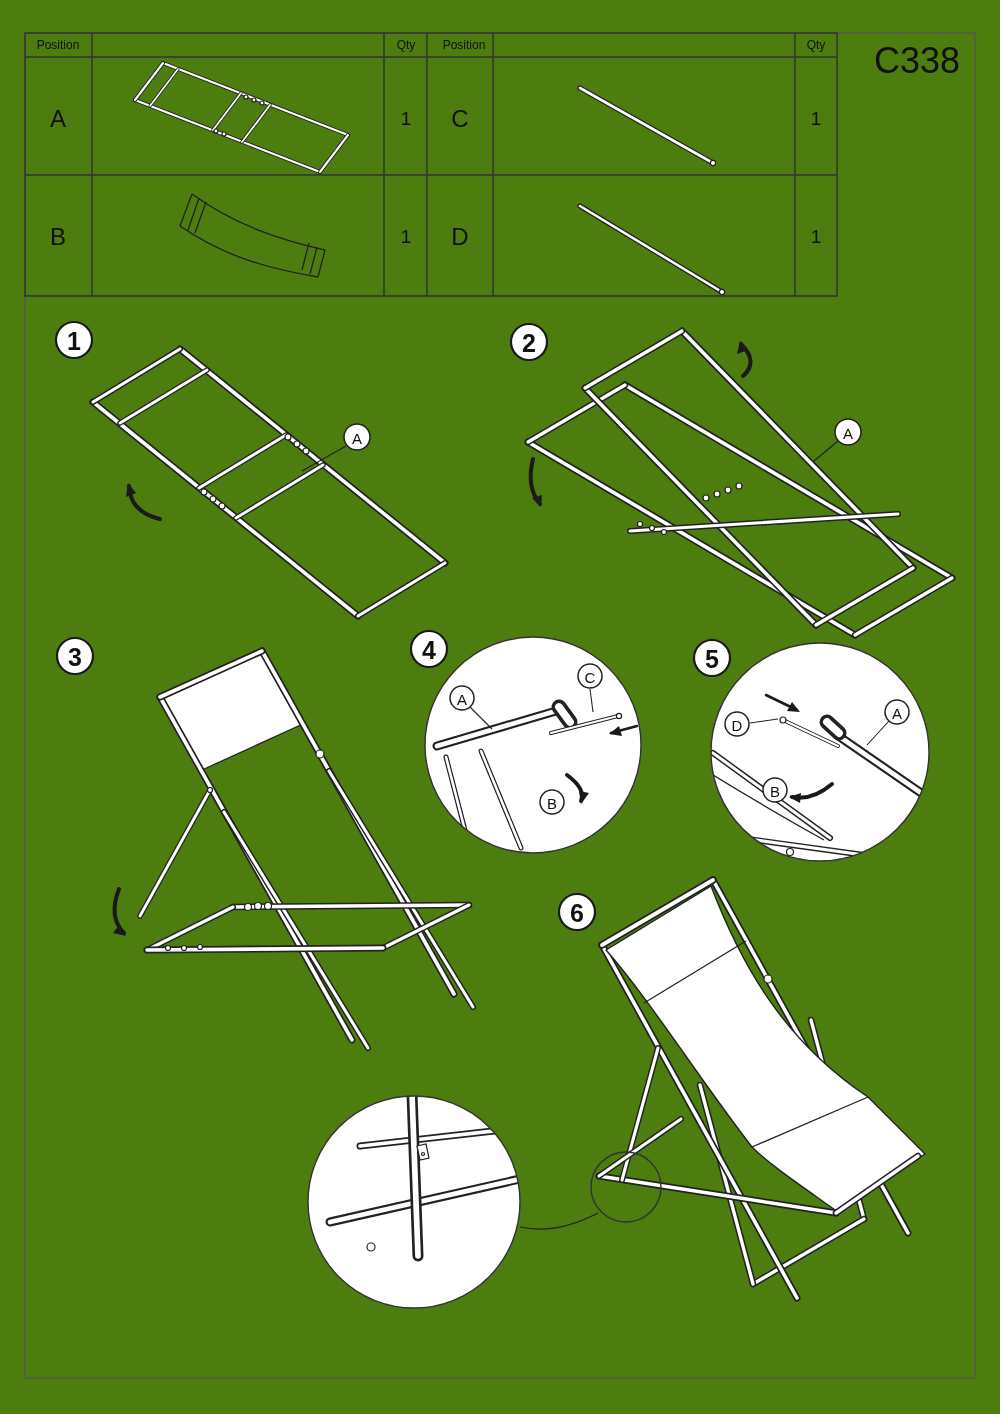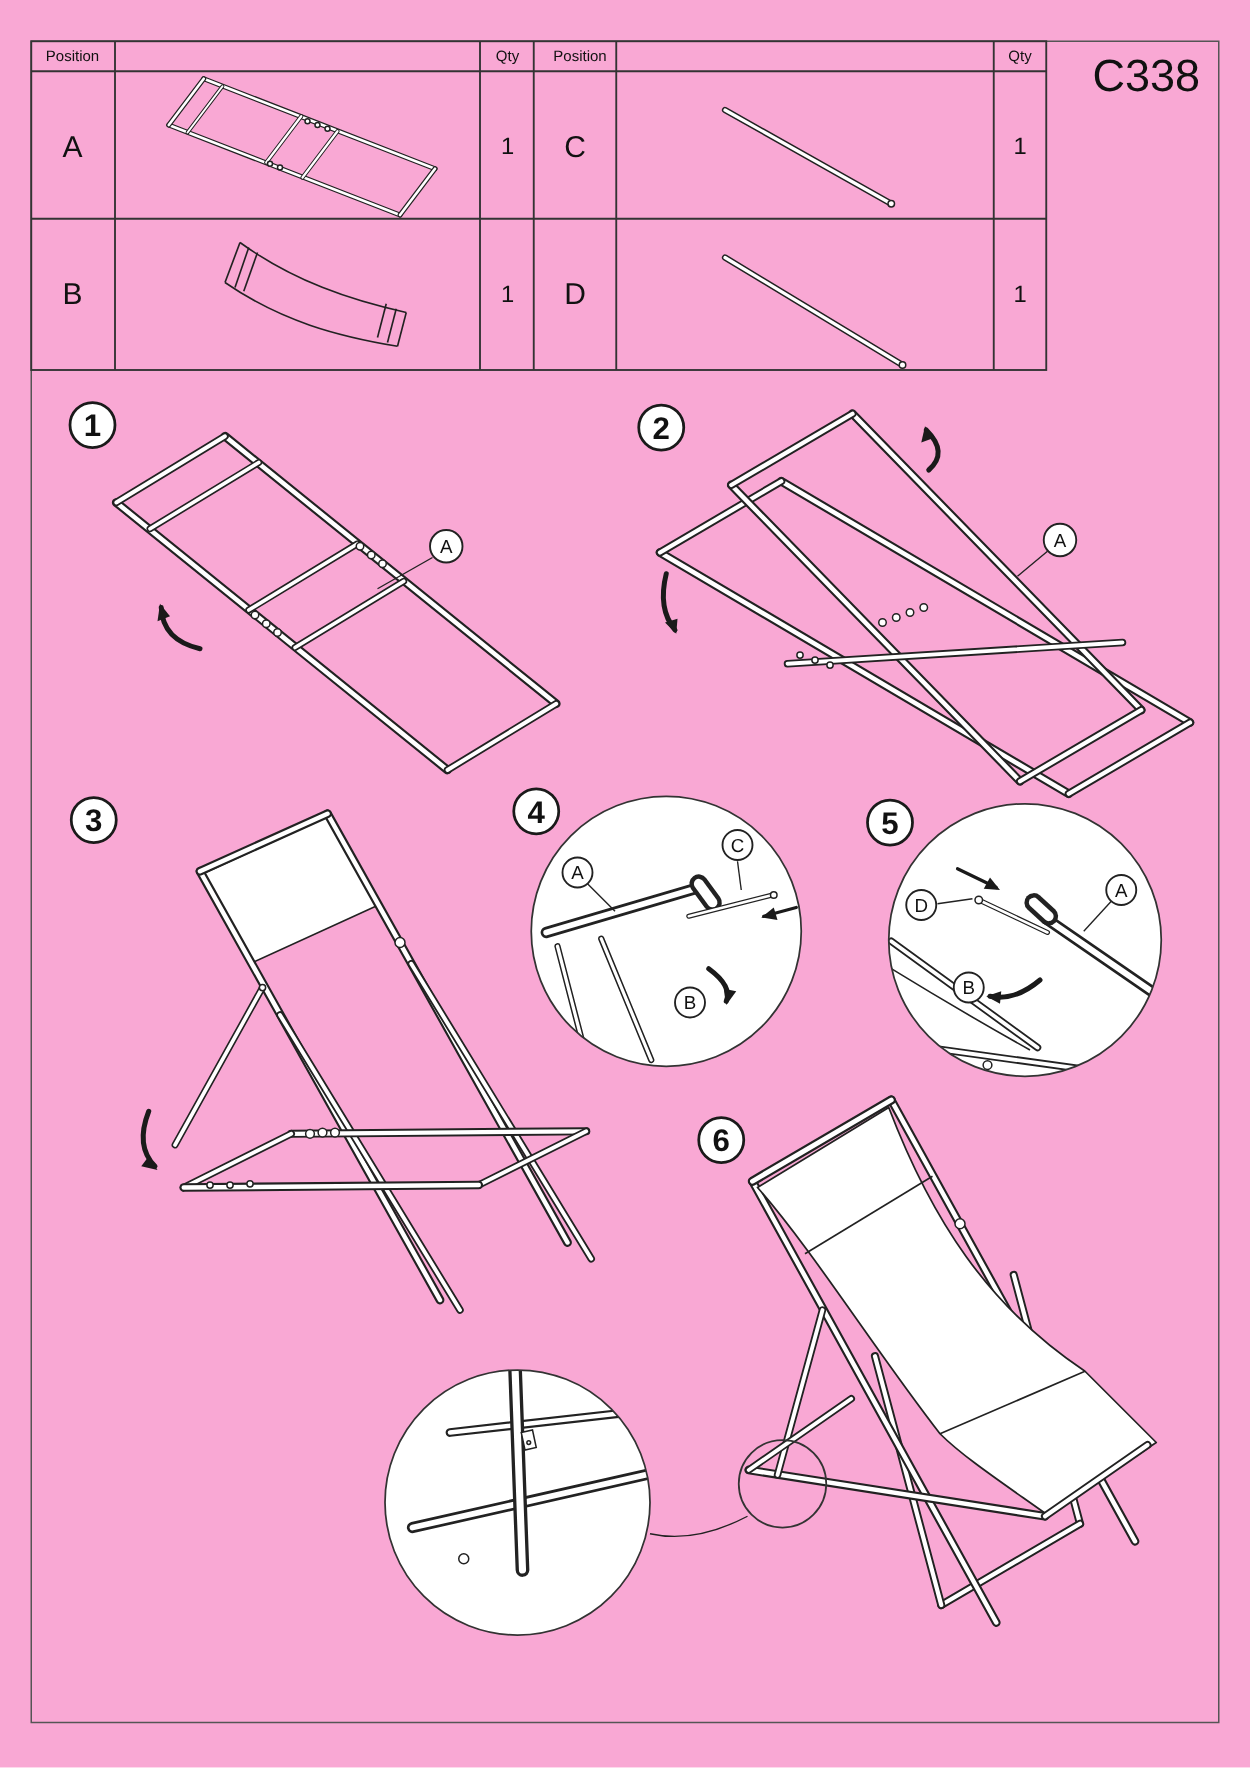--- a/index.html
+++ b/index.html
@@ -1,16 +1,16 @@
 <!DOCTYPE html>
 <html><head>
 <meta charset="utf-8">
 <style>
   html,body{margin:0;padding:0;background:#fff;}
-  .page{position:relative;width:1000px;height:1414px;background:#f9a8d4;overflow:hidden;}
+  .page{position:relative;width:1000px;height:1414px;background:#4d7c0f;overflow:hidden;}
   svg{display:block;}
   .tube{fill:none;stroke:#222;stroke-linecap:round;}
   .ln{fill:none;stroke:#222;stroke-width:1.3;}
   .dot{fill:#fff;stroke:#222;stroke-width:1.2;}
   .ld{fill:none;stroke:#222;stroke-width:1.1;}
   .arr{fill:none;stroke:#1a1a1a;stroke-width:4;stroke-linecap:round;}
   .arr2{fill:none;stroke:#1a1a1a;stroke-width:2.6;stroke-linecap:round;}
   .ah{fill:#1a1a1a;stroke:none;}
   .cc{fill:#fff;stroke:#222;stroke-width:1.5;}
   .sc{fill:#fff;stroke:#1a1a1a;stroke-width:2.2;}

